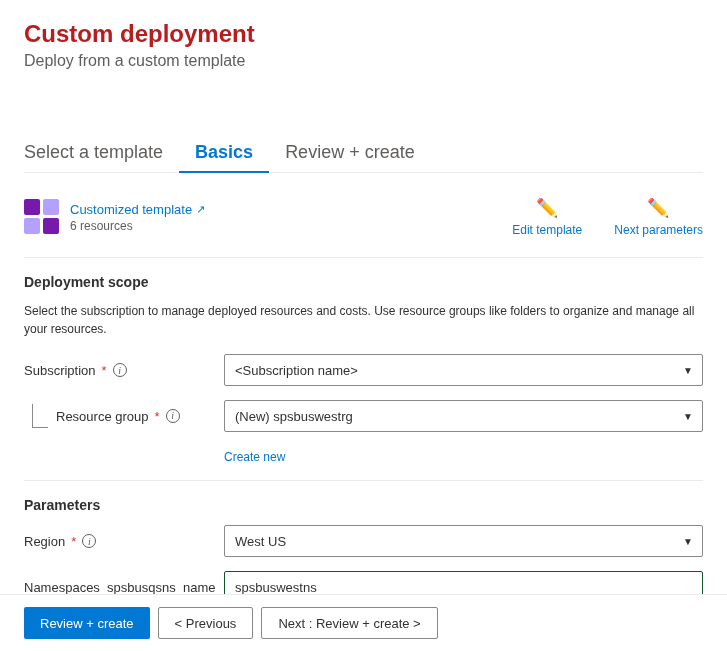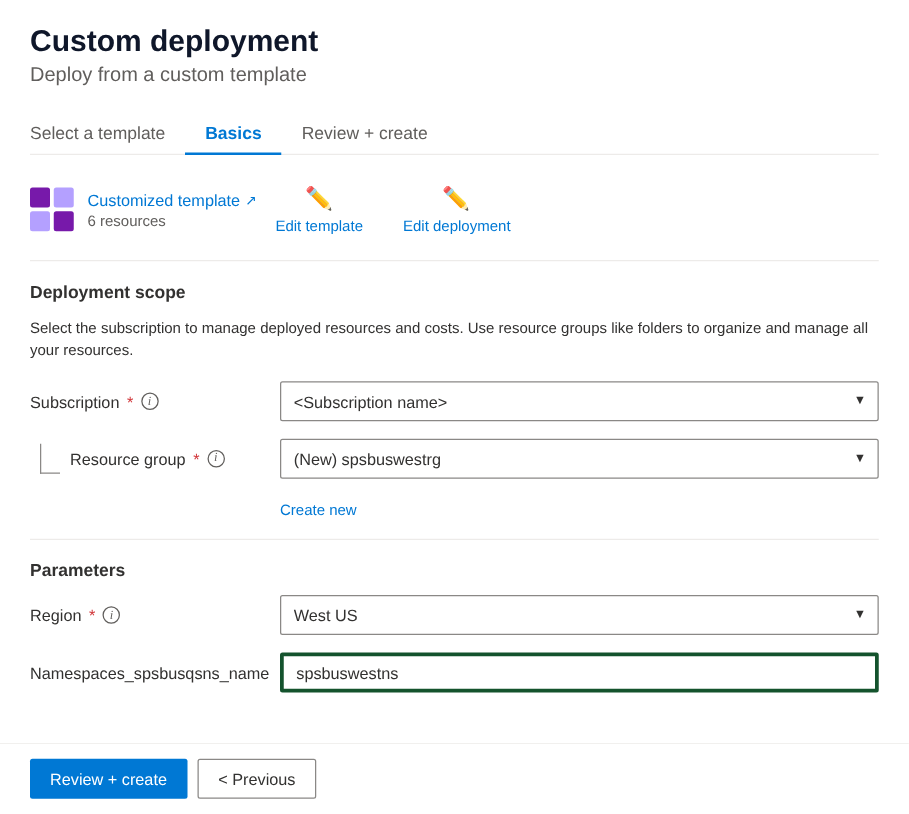--- a/index.html
+++ b/index.html
@@ -11,42 +11,43 @@
       width: 727px;
       min-height: 651px;
     }
     .page-container {
       padding: 20px 24px;
       max-width: 727px;
     }
     .page-title {
       font-size: 24px;
       font-weight: 600;
-      color: #0f172a;
+      color: #b91c1c;
       margin-bottom: 4px;
     }
     .page-subtitle {
       font-size: 16px;
       color: #605e5c;
       margin-bottom: 20px;
     }
     .tabs {
       display: flex;
       border-bottom: 1px solid #edebe9;
       margin-bottom: 24px;
       gap: 0;
     }
     .tab {
       padding: 8px 16px;
       cursor: pointer;
-      font-size: 14px;
+      font-size: 18px;
       color: #605e5c;
       border-bottom: 2px solid transparent;
       margin-bottom: -1px;
       white-space: nowrap;
+      margin-top: 44px;
     }
     .tab.active {
       color: #0078d4;
       border-bottom: 2px solid #0078d4;
       font-weight: 600;
     }
     .tab:first-child {
       padding-left: 0;
     }
     .section-title {
@@ -54,21 +55,21 @@
       font-weight: 600;
       margin-bottom: 12px;
       color: #323130;
     }
     .template-section {
       margin-bottom: 20px;
     }
     .template-row {
       display: flex;
       align-items: center;
-      justify-content: flex-start;
+      justify-content: space-between;
       gap: 15px;
     }
     .template-info {
       display: flex;
       align-items: center;
       gap: 10px;
     }
     .template-icon {
       width: 36px;
       height: 36px;
@@ -227,21 +228,21 @@
     }
     .create-new-spacer {
       min-width: 200px;
     }
     .params-section {
       margin-top: 8px;
     }
     .input-control {
       width: 100%;
       padding: 6px 10px;
-      border: 3px solid #14532d;
+      border: 1px solid #14532d;
       border-radius: 2px;
       font-size: 13px;
       color: #323130;
       background: #fff;
       height: 32px;
     }
     .footer {
       position: fixed;
       bottom: 0;
       left: 0;
@@ -309,21 +310,21 @@
           <div class="template-resources">6 resources</div>
         </div>
       </div>
       <div class="template-actions">
         <a class="action-link">
           <span class="pencil-icon">✏️</span>
           <span>Edit template</span>
         </a>
         <a class="action-link">
           <span class="pencil-icon">✏️</span>
-          <span>Edit deployment</span>
+          <span>Next parameters</span>
         </a>
       </div>
     </div>
   </div>
 
   <hr class="divider">
 
   <div class="scope-section">
     <div class="section-title">Deployment scope</div>
     <p class="scope-description">Select the subscription to manage deployed resources and costs. Use resource groups like folders to organize and manage all your resources.</p>
@@ -396,13 +397,14 @@
         <input class="input-control" type="text" value="spsbuswestns" style="">
       </div>
     </div>
   </div>
 
 </div>
 
 <div class="footer">
   <button class="btn-primary">Review + create</button>
   <button class="btn-secondary">&lt; Previous</button>
+  <button class="btn-secondary">Next : Review + create &gt;</button>
 </div>
 
 </body></html>

